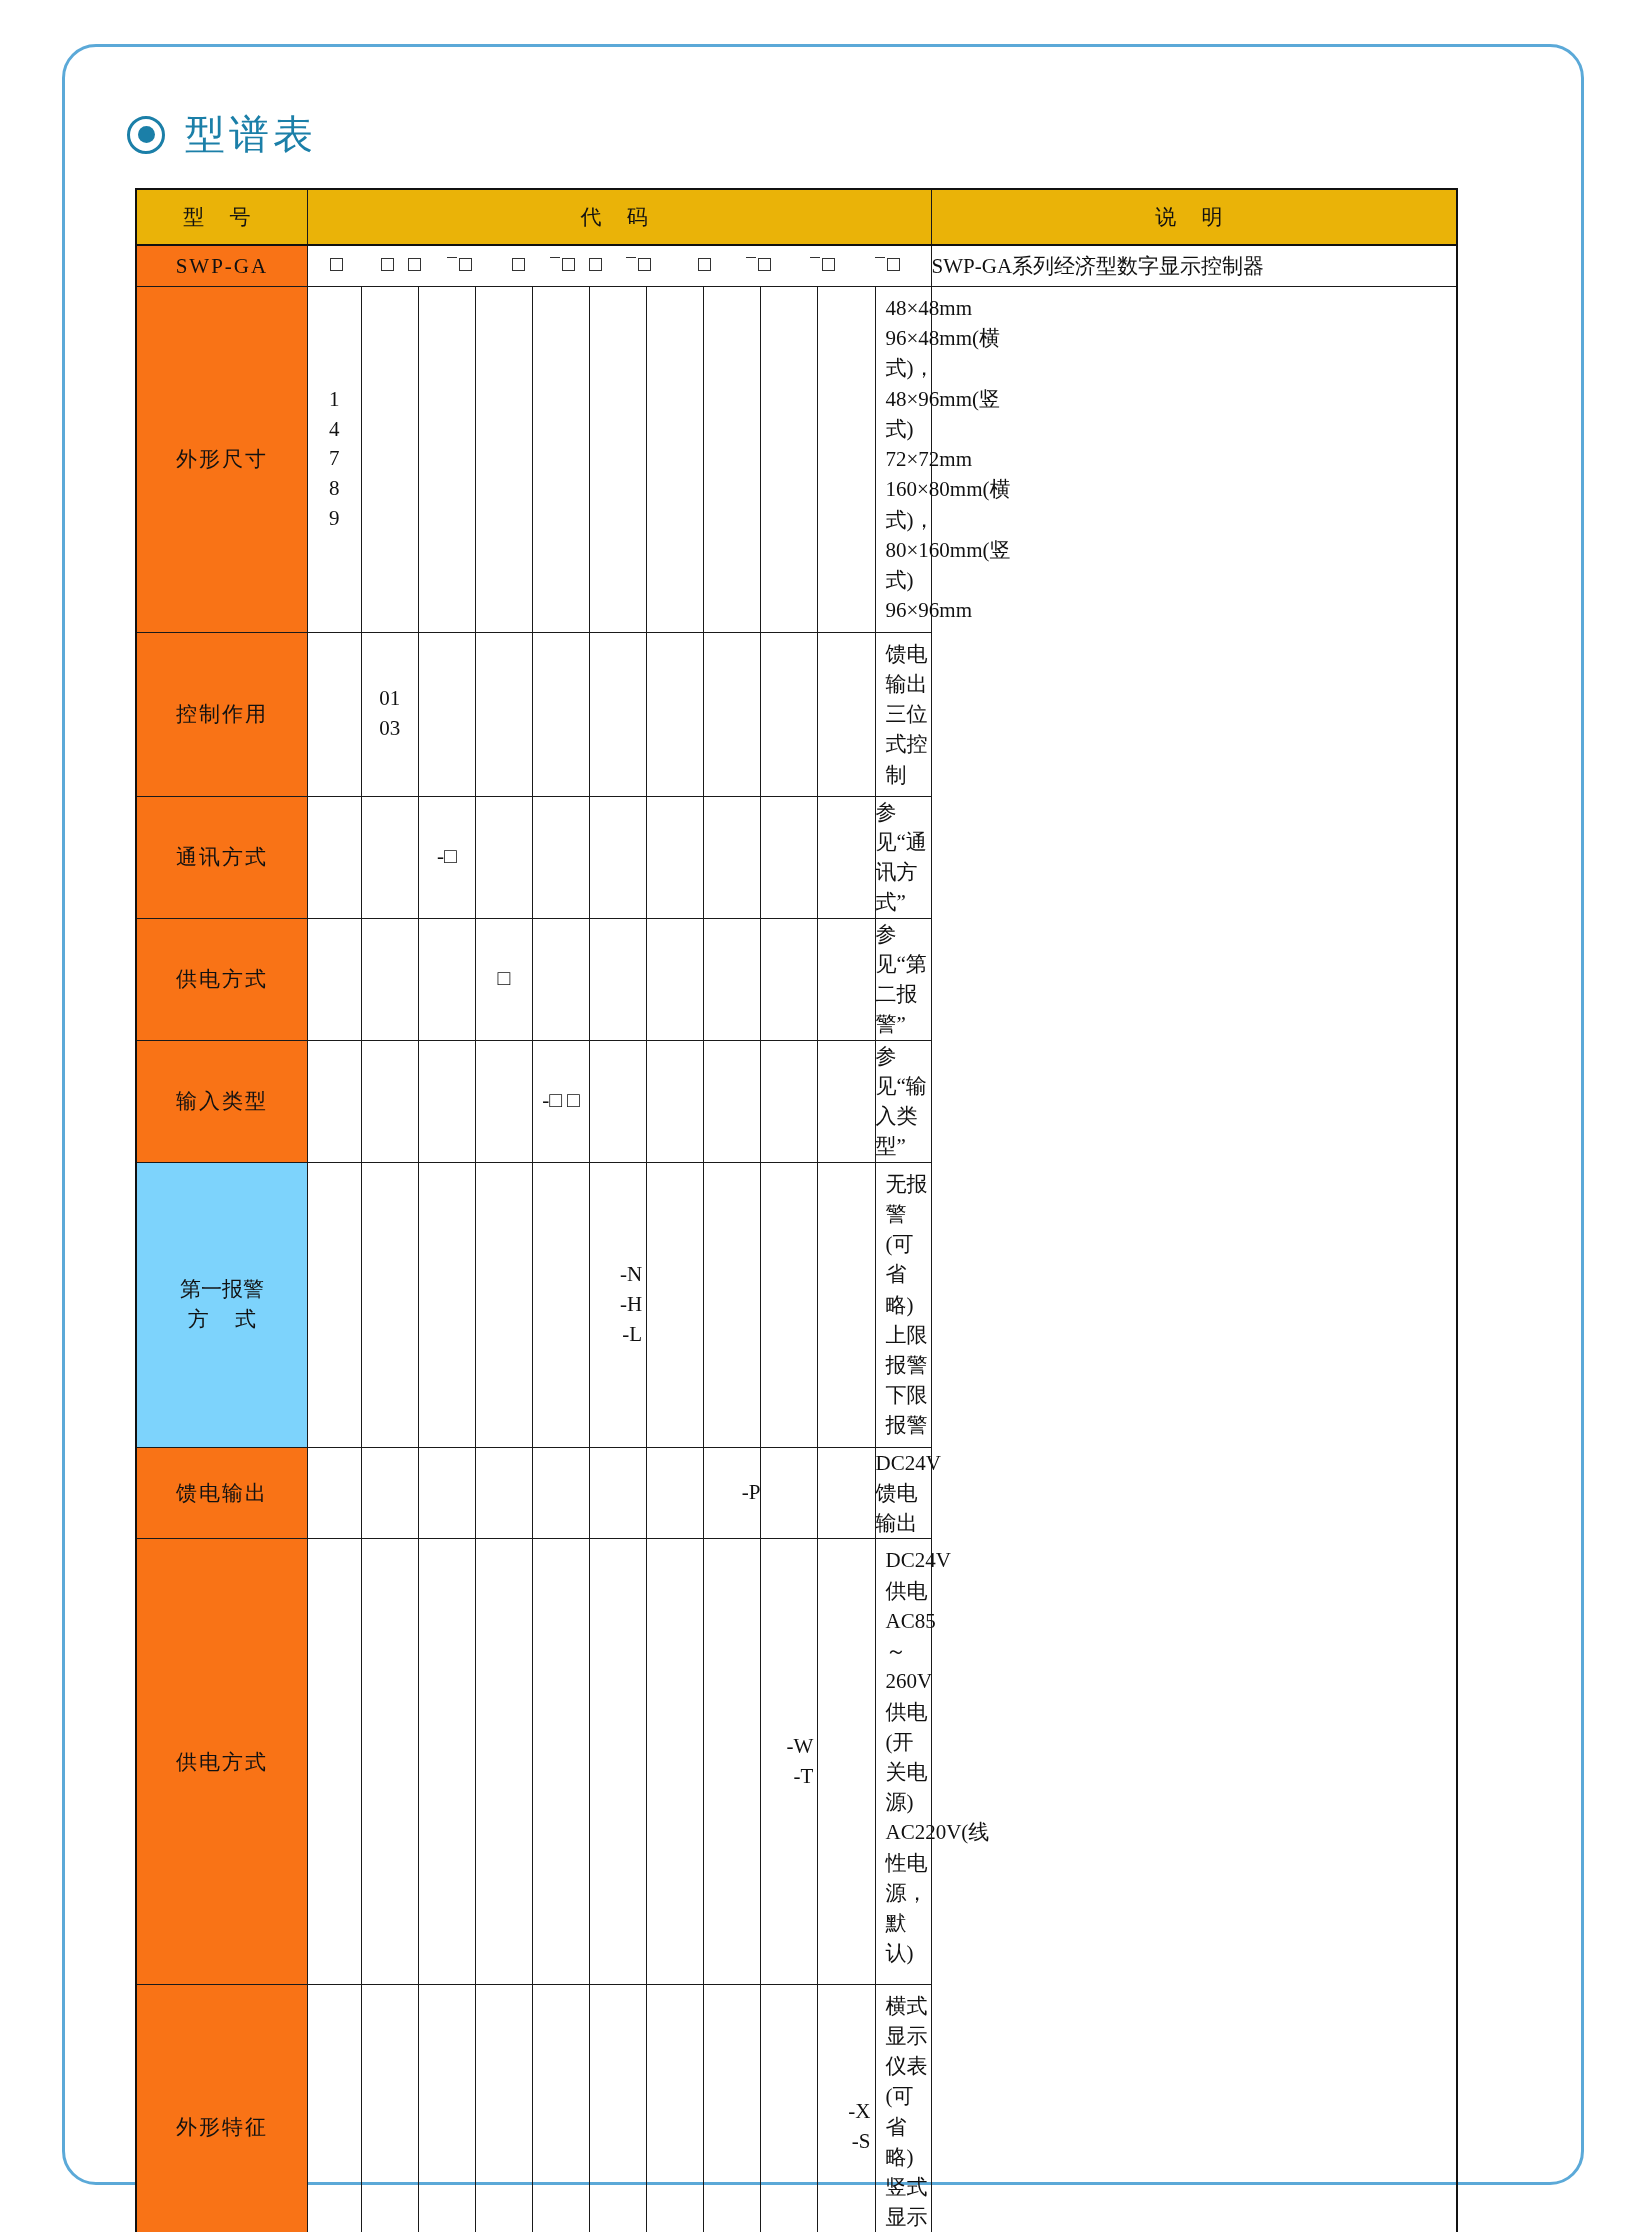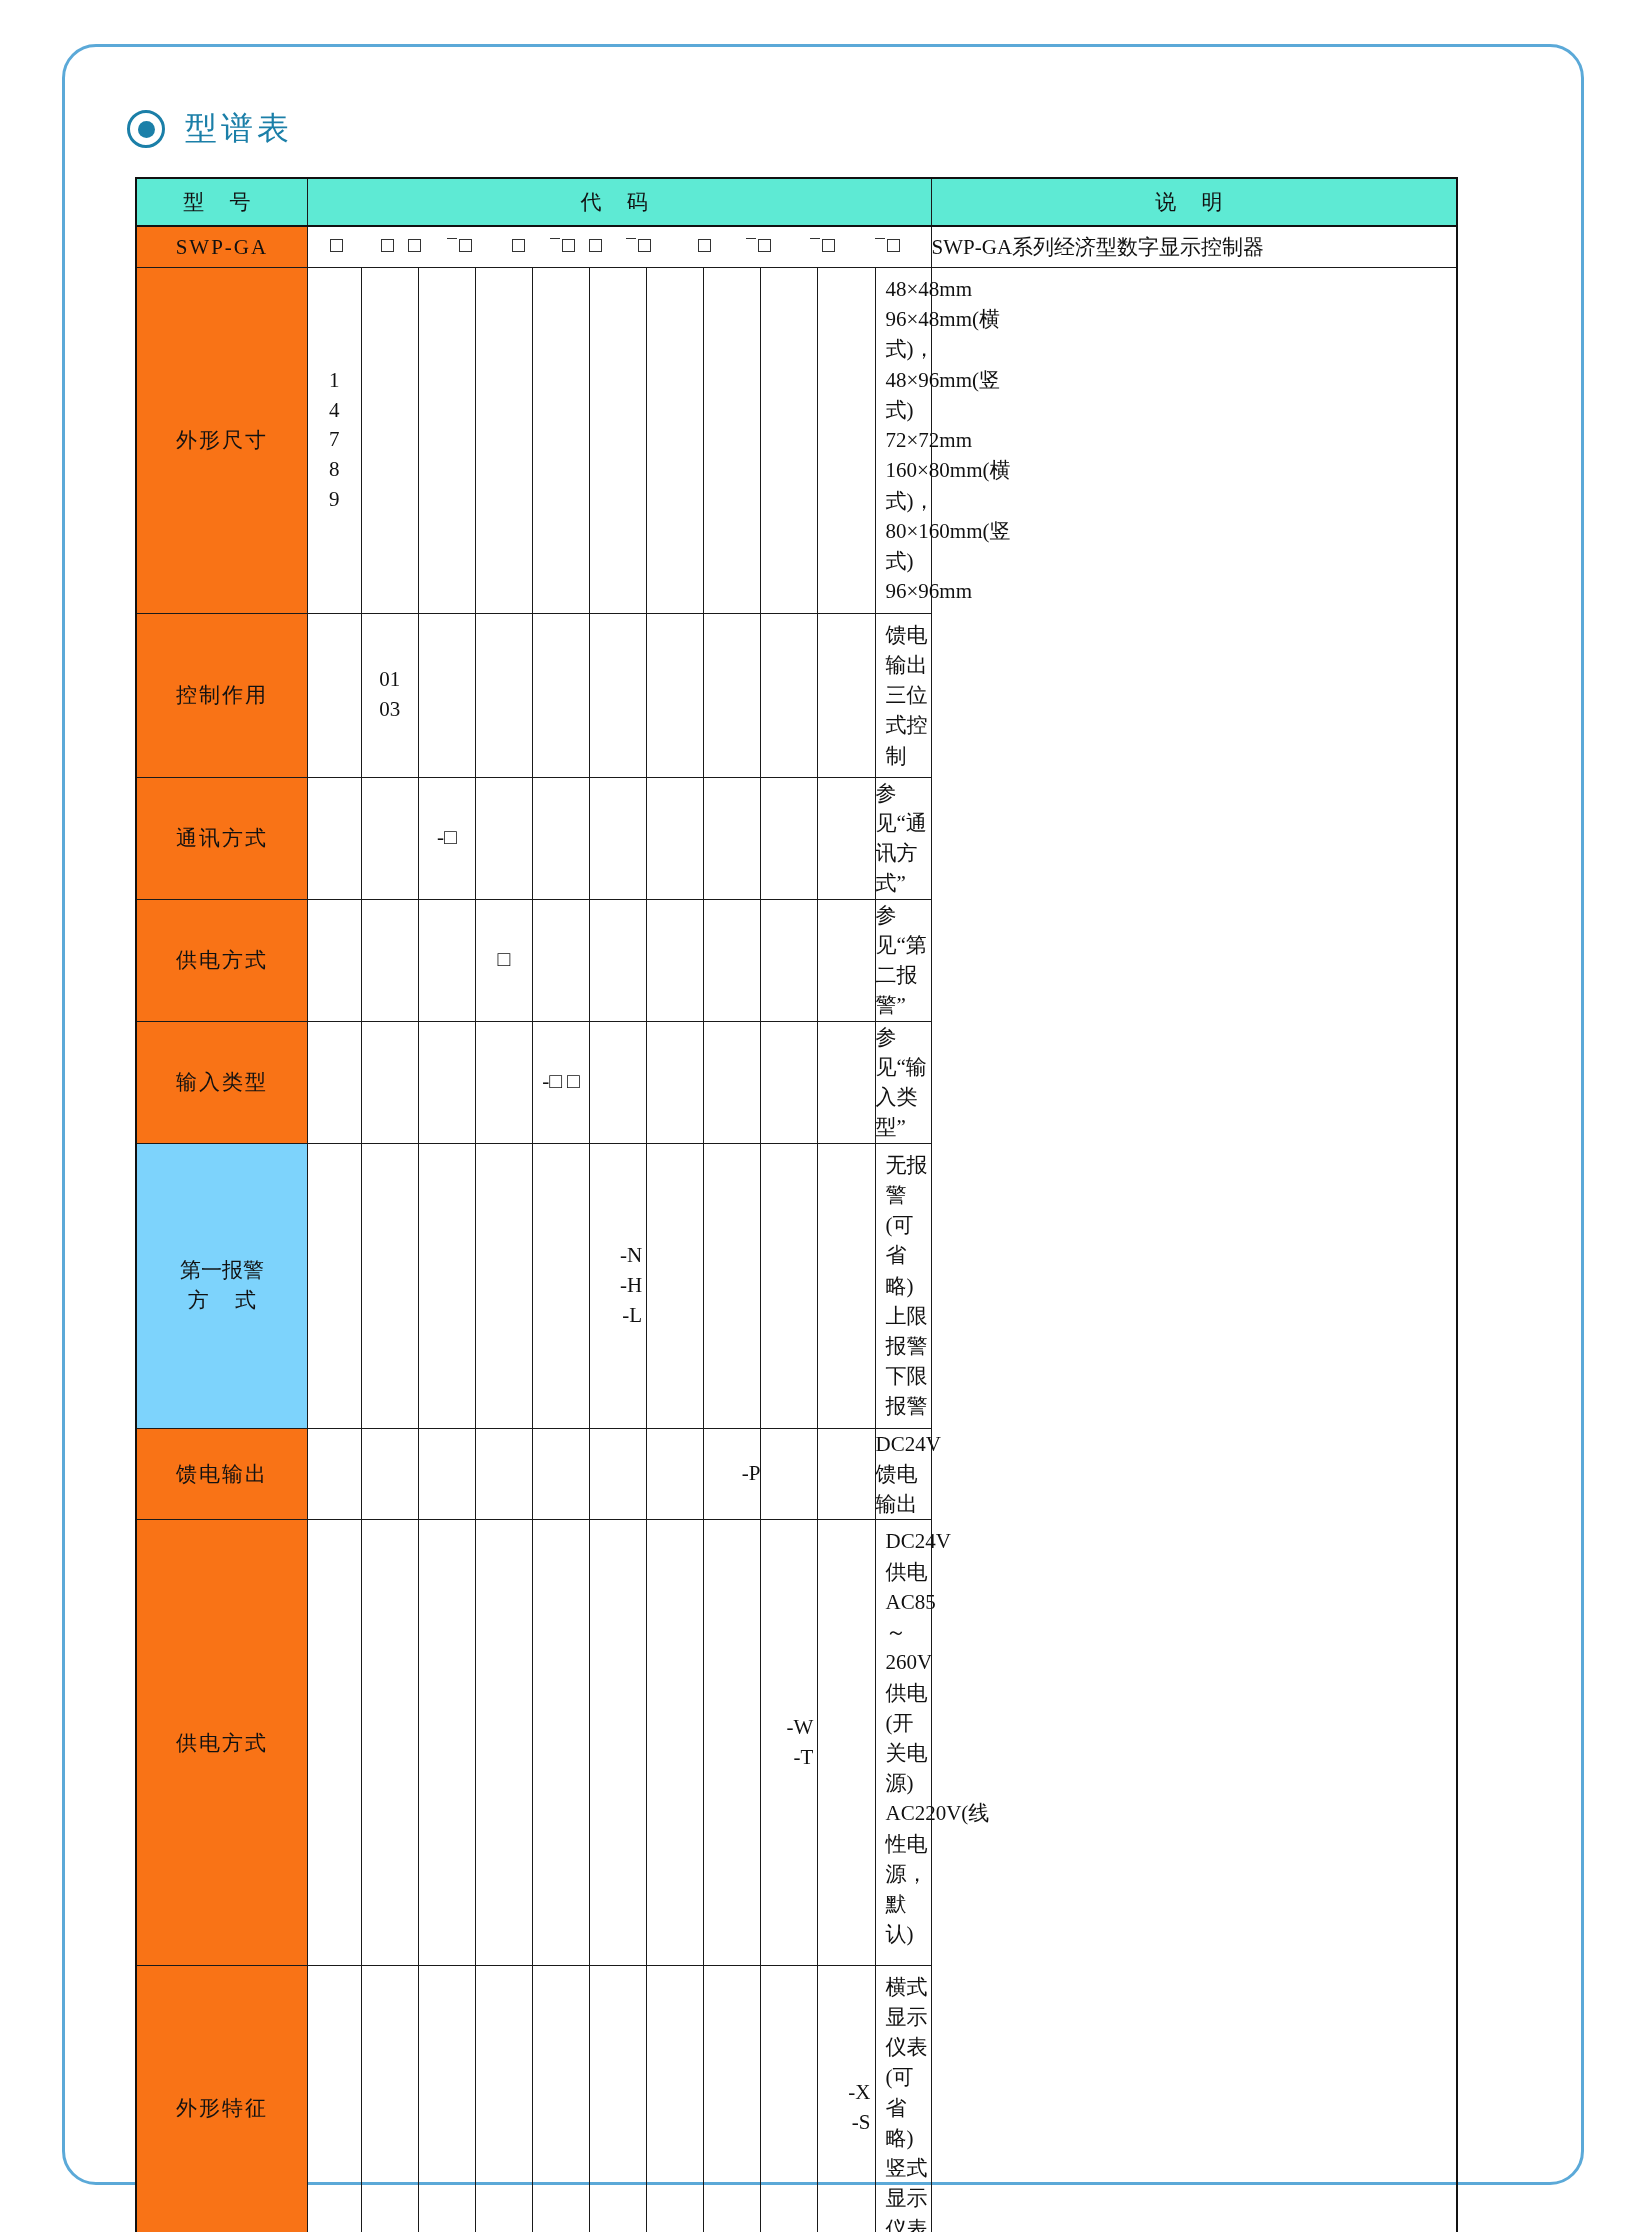--- a/index.html
+++ b/index.html
@@ -33,34 +33,34 @@
   .title-row { display: flex; align-items: center; gap: 20px; margin-bottom: 26px; }
   .bullet-icon {
     width: 38px; height: 38px; border-radius: 50%;
     border: 3px solid #1b7fa8;
     display: flex; align-items: center; justify-content: center;
     flex: 0 0 auto;
   }
   .bullet-icon i { display:block; width: 17px; height: 17px; border-radius: 50%; background: #1b7fa8; }
   .title-text {
     font-family: "DejaVu Sans", sans-serif;
-    font-size: 32px; color: #1b7fa8; letter-spacing: 4px; font-weight: 400;
+    font-size: 40px; color: #1b7fa8; letter-spacing: 4px; font-weight: 400;
   }
 
   
   table { border-collapse: collapse; }
   .mtbl { width: 1323px; table-layout: fixed; margin-left: 8px; }
   .mtbl td, .mtbl th {
     border: 1px solid #1a1a1a;
     font-size: 21px;
     color: #111;
     vertical-align: middle;
     padding: 0;
   }
-  .hdr { background: #5eead4; text-align: center; font-size: 23px; height: 48px; letter-spacing: 10px; }
+  .hdr { background: #eab308; text-align: center; font-size: 23px; height: 56px; letter-spacing: 10px; }
   .lbl { background: #f97316; text-align: center; letter-spacing: 2px; font-size: 23px; }
   .lbl2 { background: #7dd3fc; text-align: center; font-size: 23px; line-height: 1.42; }
   .desc { padding-left: 10px; text-align: left; line-height: 1.44; font-size: 22px; }
   .codecell { text-align: center; font-size: 22px; line-height: 1.42; }
   .coderight { text-align: right; padding-right: 4px; font-size: 22px; line-height: 1.42; }
   .thickb { border-bottom: 2px solid #111 !important; }
   .mtbl { border: 2px solid #111; }
 
   
   .boxrow td { height: 40px; }

